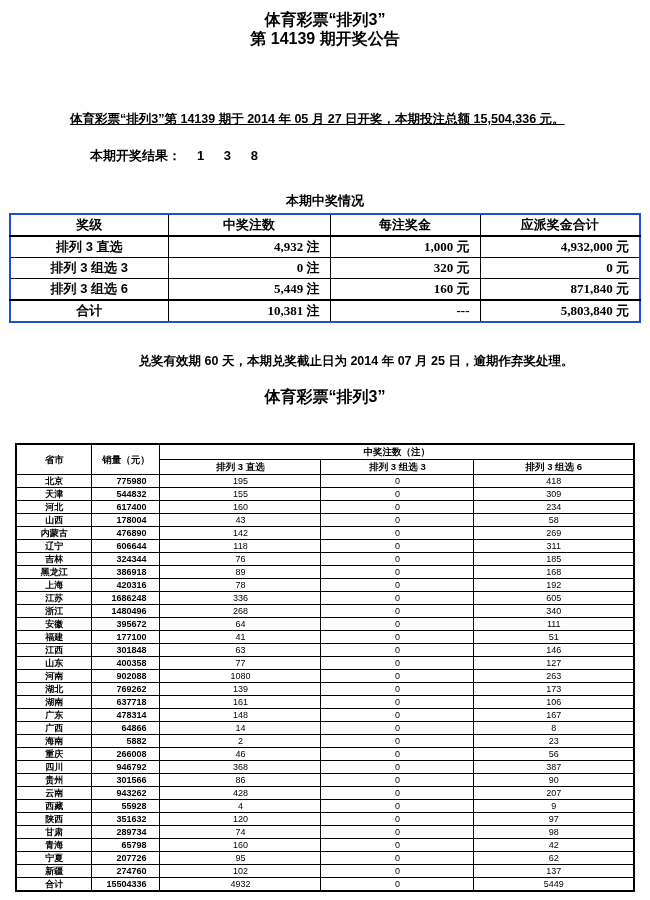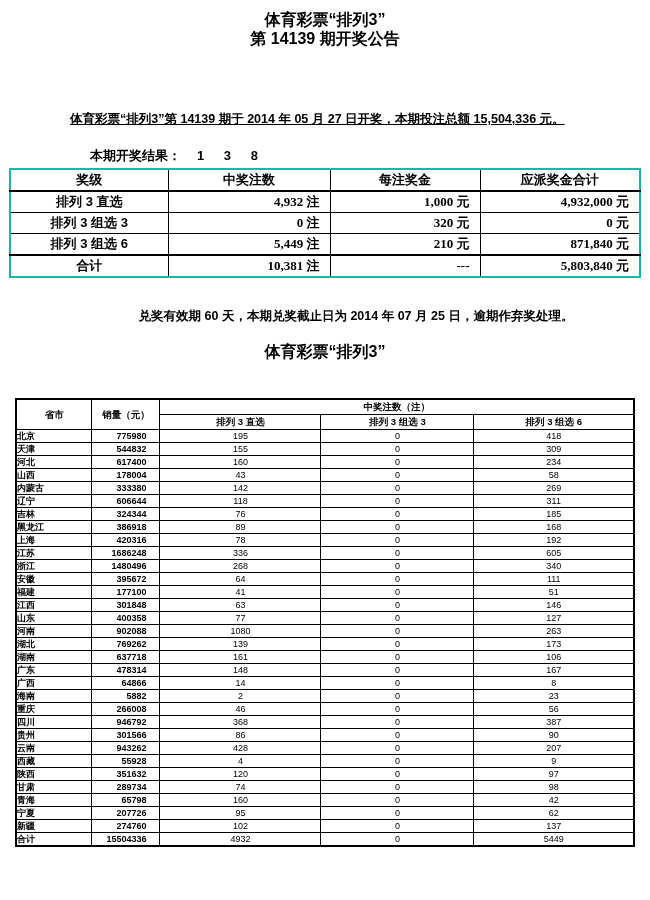--- a/index.html
+++ b/index.html
@@ -18,60 +18,61 @@
     margin: 63px 8px 0 70px;
     font-size: 12.5px; font-weight: bold; white-space: nowrap; text-decoration: underline;
   }
   .result-line { margin: 19px 0 0 90px; font-size: 13px; font-weight: bold; }
   .result-numbers { margin-left: 16px; letter-spacing: 8px; }
 
   .section-title { text-align: center; font-weight: bold; font-size: 13px; margin-top: 27px; }
 
   table { border-collapse: collapse; table-layout: fixed; }
 
-  .prize-table { width: 630px; margin: 3px auto 0 auto; border: 2px solid #14b8a6; }
+  .prize-table { width: 630px; margin: 3px auto 0 auto; border: 2px solid #1d4ed8; }
   .prize-table th, .prize-table td { border: 1px solid #000; overflow: hidden; }
   .prize-table th { font-size: 13px; font-weight: bold; height: 21px; }
   .prize-table td { height: 19px; font-size: 13px; }
   .prize-table thead th { border-bottom: 2px solid #000; }
   .prize-table tbody tr:last-child td { border-top: 2px solid #000; }
   .c-cat { text-align: center; font-weight: bold; }
   .c-num {
     text-align: right; padding-right: 10px;
     font-family: "Liberation Serif", "DejaVu Serif", serif;
     font-weight: bold; font-size: 13.5px;
   }
 
   .note { margin: 30px 8px 0 70px; font-size: 12.5px; font-weight: bold; text-align: center; }
   .sales-title { margin-top: 17px; }
 
   .sales-table { width: 618px; margin: 37px auto 0 auto; border: 2px solid #000; }
   .sales-table th, .sales-table td { border: 1px solid #000; overflow: hidden; }
   .sales-table th { font-size: 9.5px; font-weight: bold; height: 14px; line-height: 14px; padding: 0; }
   .sales-table td { height: 12px; line-height: 12px; font-size: 9px; padding: 0; }
-  .sales-table td.c-prov { font-weight: bold; }
+  .sales-table td.c-prov { text-align: center; font-weight: bold; }
   .sales-table td.c-sales { text-align: right; padding-right: 13px; font-weight: bold; }
   .sales-table td.c-win { text-align: center; }
 </style>
 </head>
 <body>
 
 <div class="page">
 
   <div class="doc-title title-first">
     <div>体育彩票“排列3”</div>
     <div>第 14139 期开奖公告</div>
   </div>
 
   <p class="intro">体育彩票“排列3”第 14139 期于 2014 年 05 月 27 日开奖，本期投注总额 15,504,336 元。</p>
 
   <p class="result-line">
     <span>本期开奖结果：</span><span class="result-numbers">1 3 8</span>
   </p>
 
+  <div class="section-title">本期中奖情况</div>
 
   <table class="prize-table">
     <colgroup>
       <col style="width:158px">
         <col style="width:162px">
         <col style="width:150px">
         <col style="width:160px">
     </colgroup>
     <thead>
       <tr>
@@ -90,21 +91,21 @@
         </tr>
         <tr>
           <td class="c-cat">排列 3 组选 3</td>
           <td class="c-num">0 注</td>
           <td class="c-num">320 元</td>
           <td class="c-num">0 元</td>
         </tr>
         <tr>
           <td class="c-cat">排列 3 组选 6</td>
           <td class="c-num">5,449 注</td>
-          <td class="c-num">210 元</td>
+          <td class="c-num">160 元</td>
           <td class="c-num">871,840 元</td>
         </tr>
         <tr>
           <td class="c-cat">合计</td>
           <td class="c-num">10,381 注</td>
           <td class="c-num">---</td>
           <td class="c-num">5,803,840 元</td>
         </tr>
       </tbody>
   </table>
@@ -159,21 +160,21 @@
         </tr>
         <tr>
           <td class="c-prov">山西</td>
           <td class="c-sales">178004</td>
           <td class="c-win">43</td>
           <td class="c-win">0</td>
           <td class="c-win">58</td>
         </tr>
         <tr>
           <td class="c-prov">内蒙古</td>
-          <td class="c-sales">333380</td>
+          <td class="c-sales">476890</td>
           <td class="c-win">142</td>
           <td class="c-win">0</td>
           <td class="c-win">269</td>
         </tr>
         <tr>
           <td class="c-prov">辽宁</td>
           <td class="c-sales">606644</td>
           <td class="c-win">118</td>
           <td class="c-win">0</td>
           <td class="c-win">311</td>

